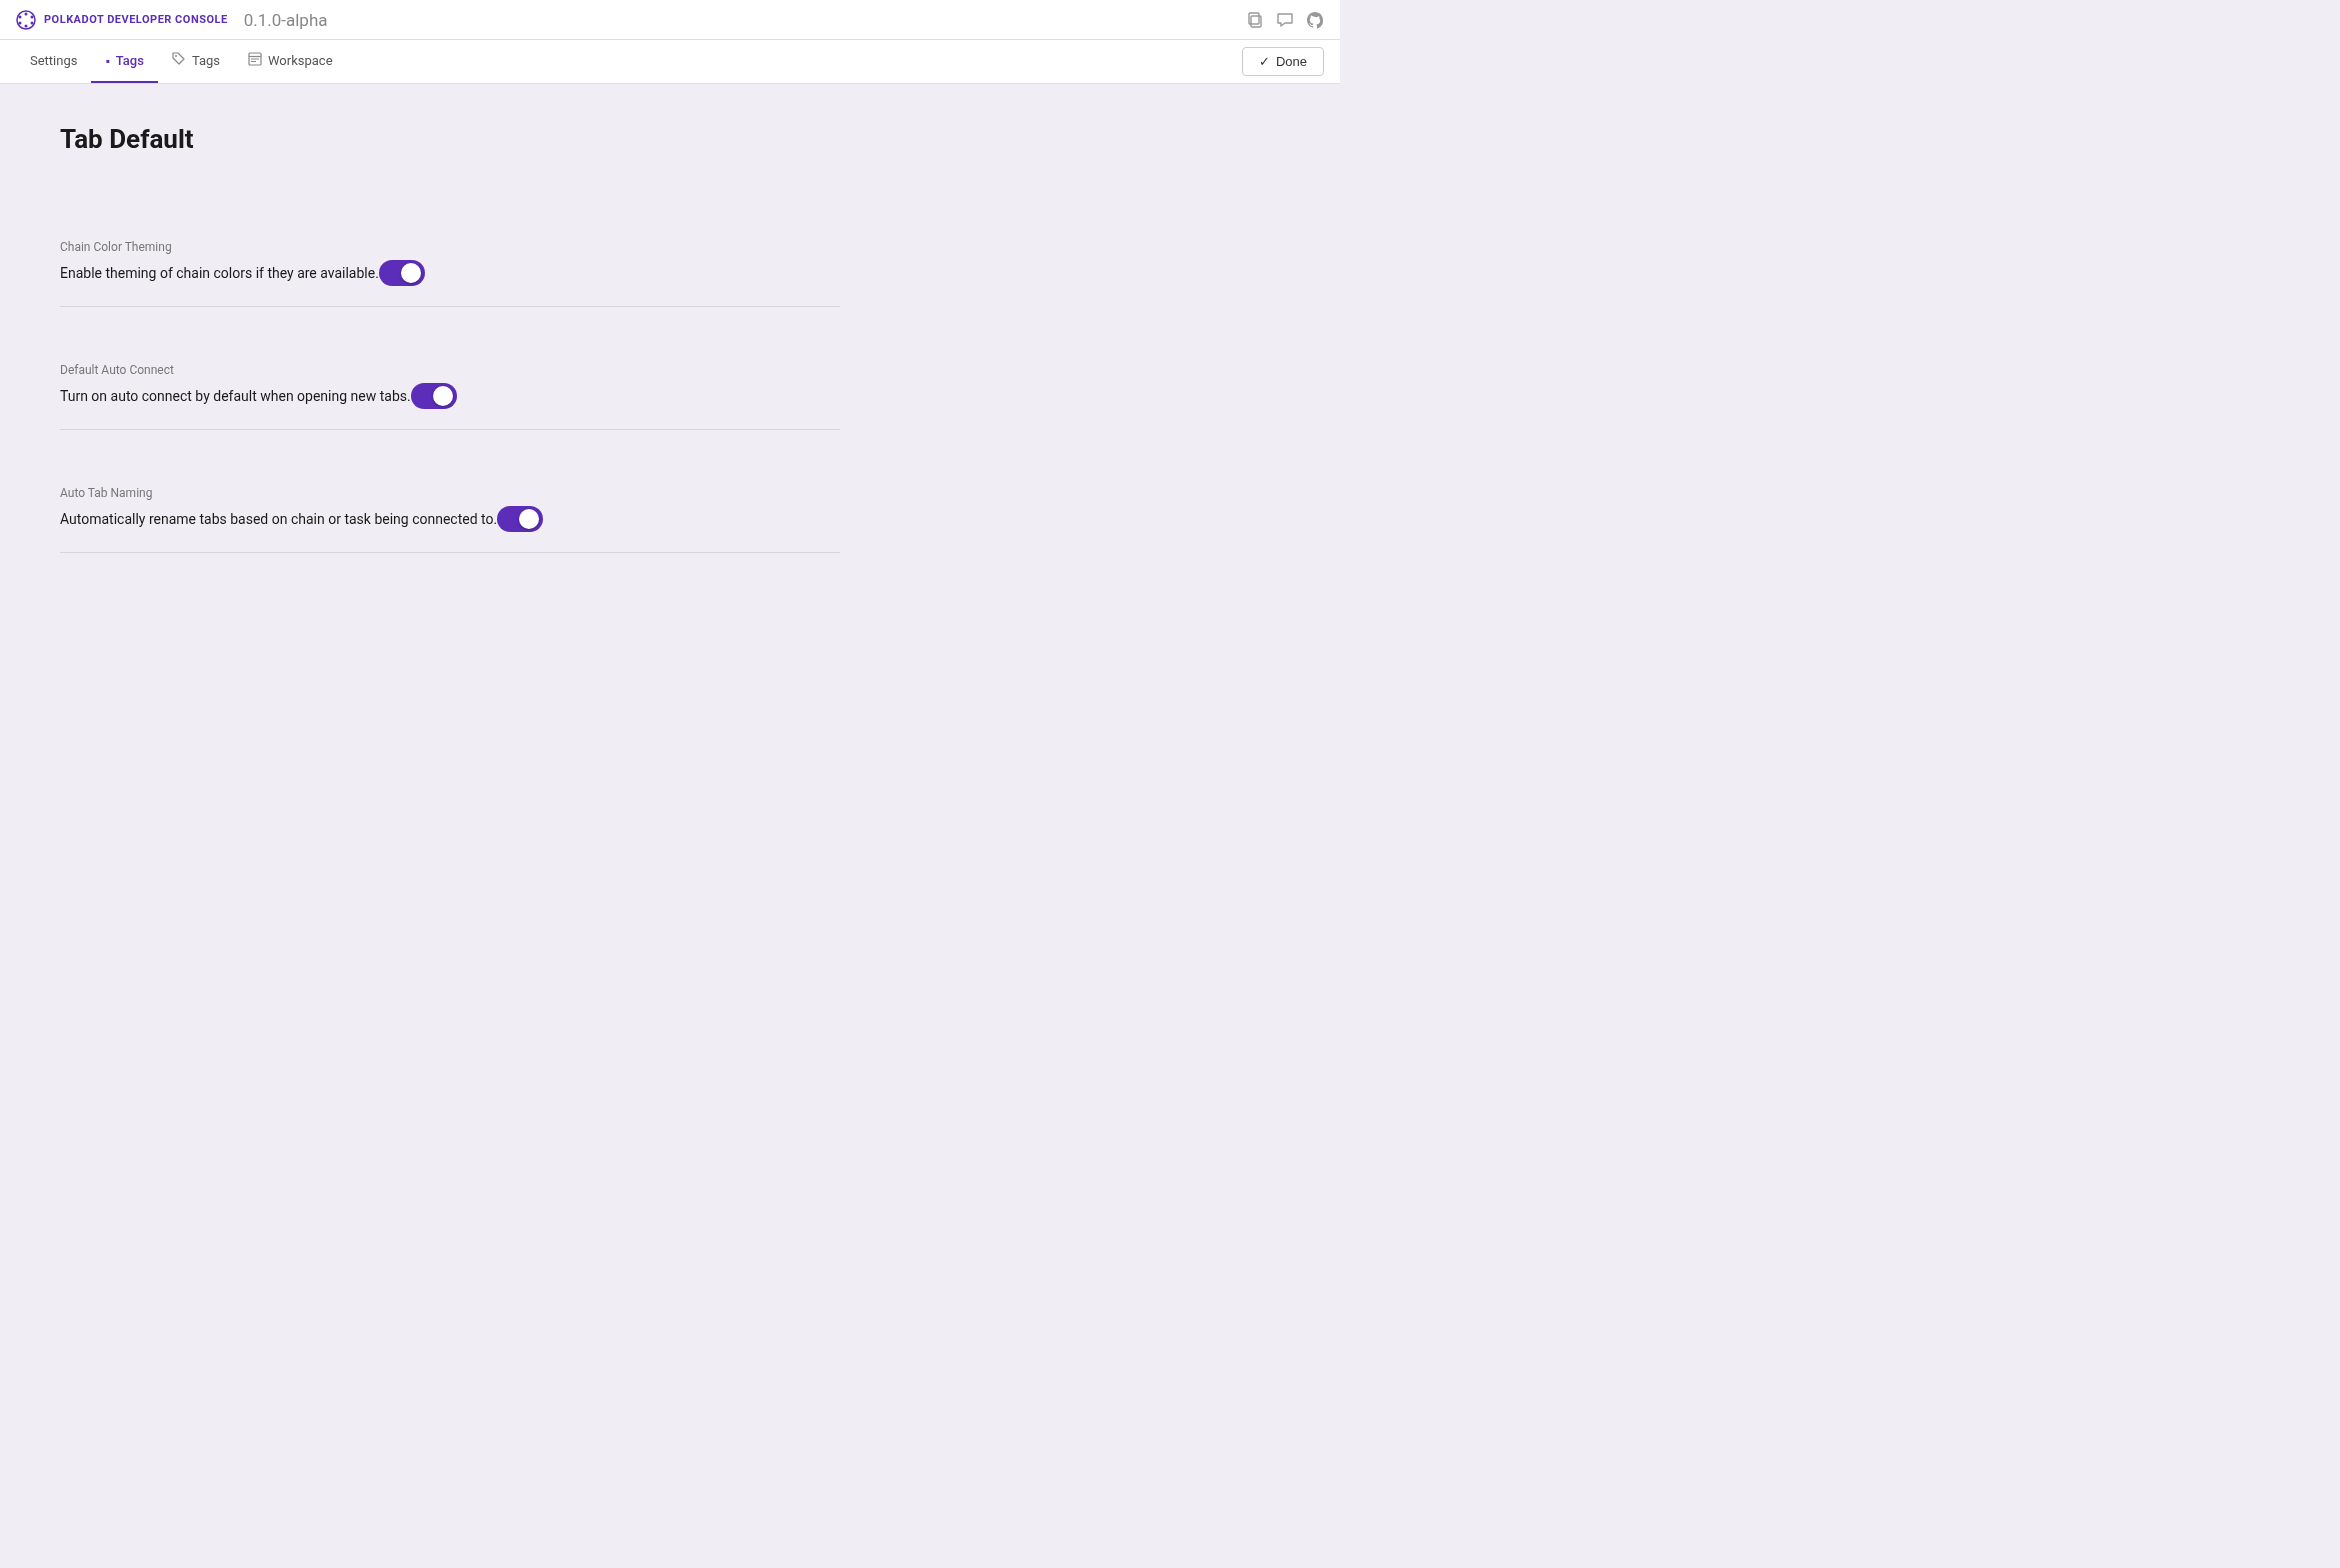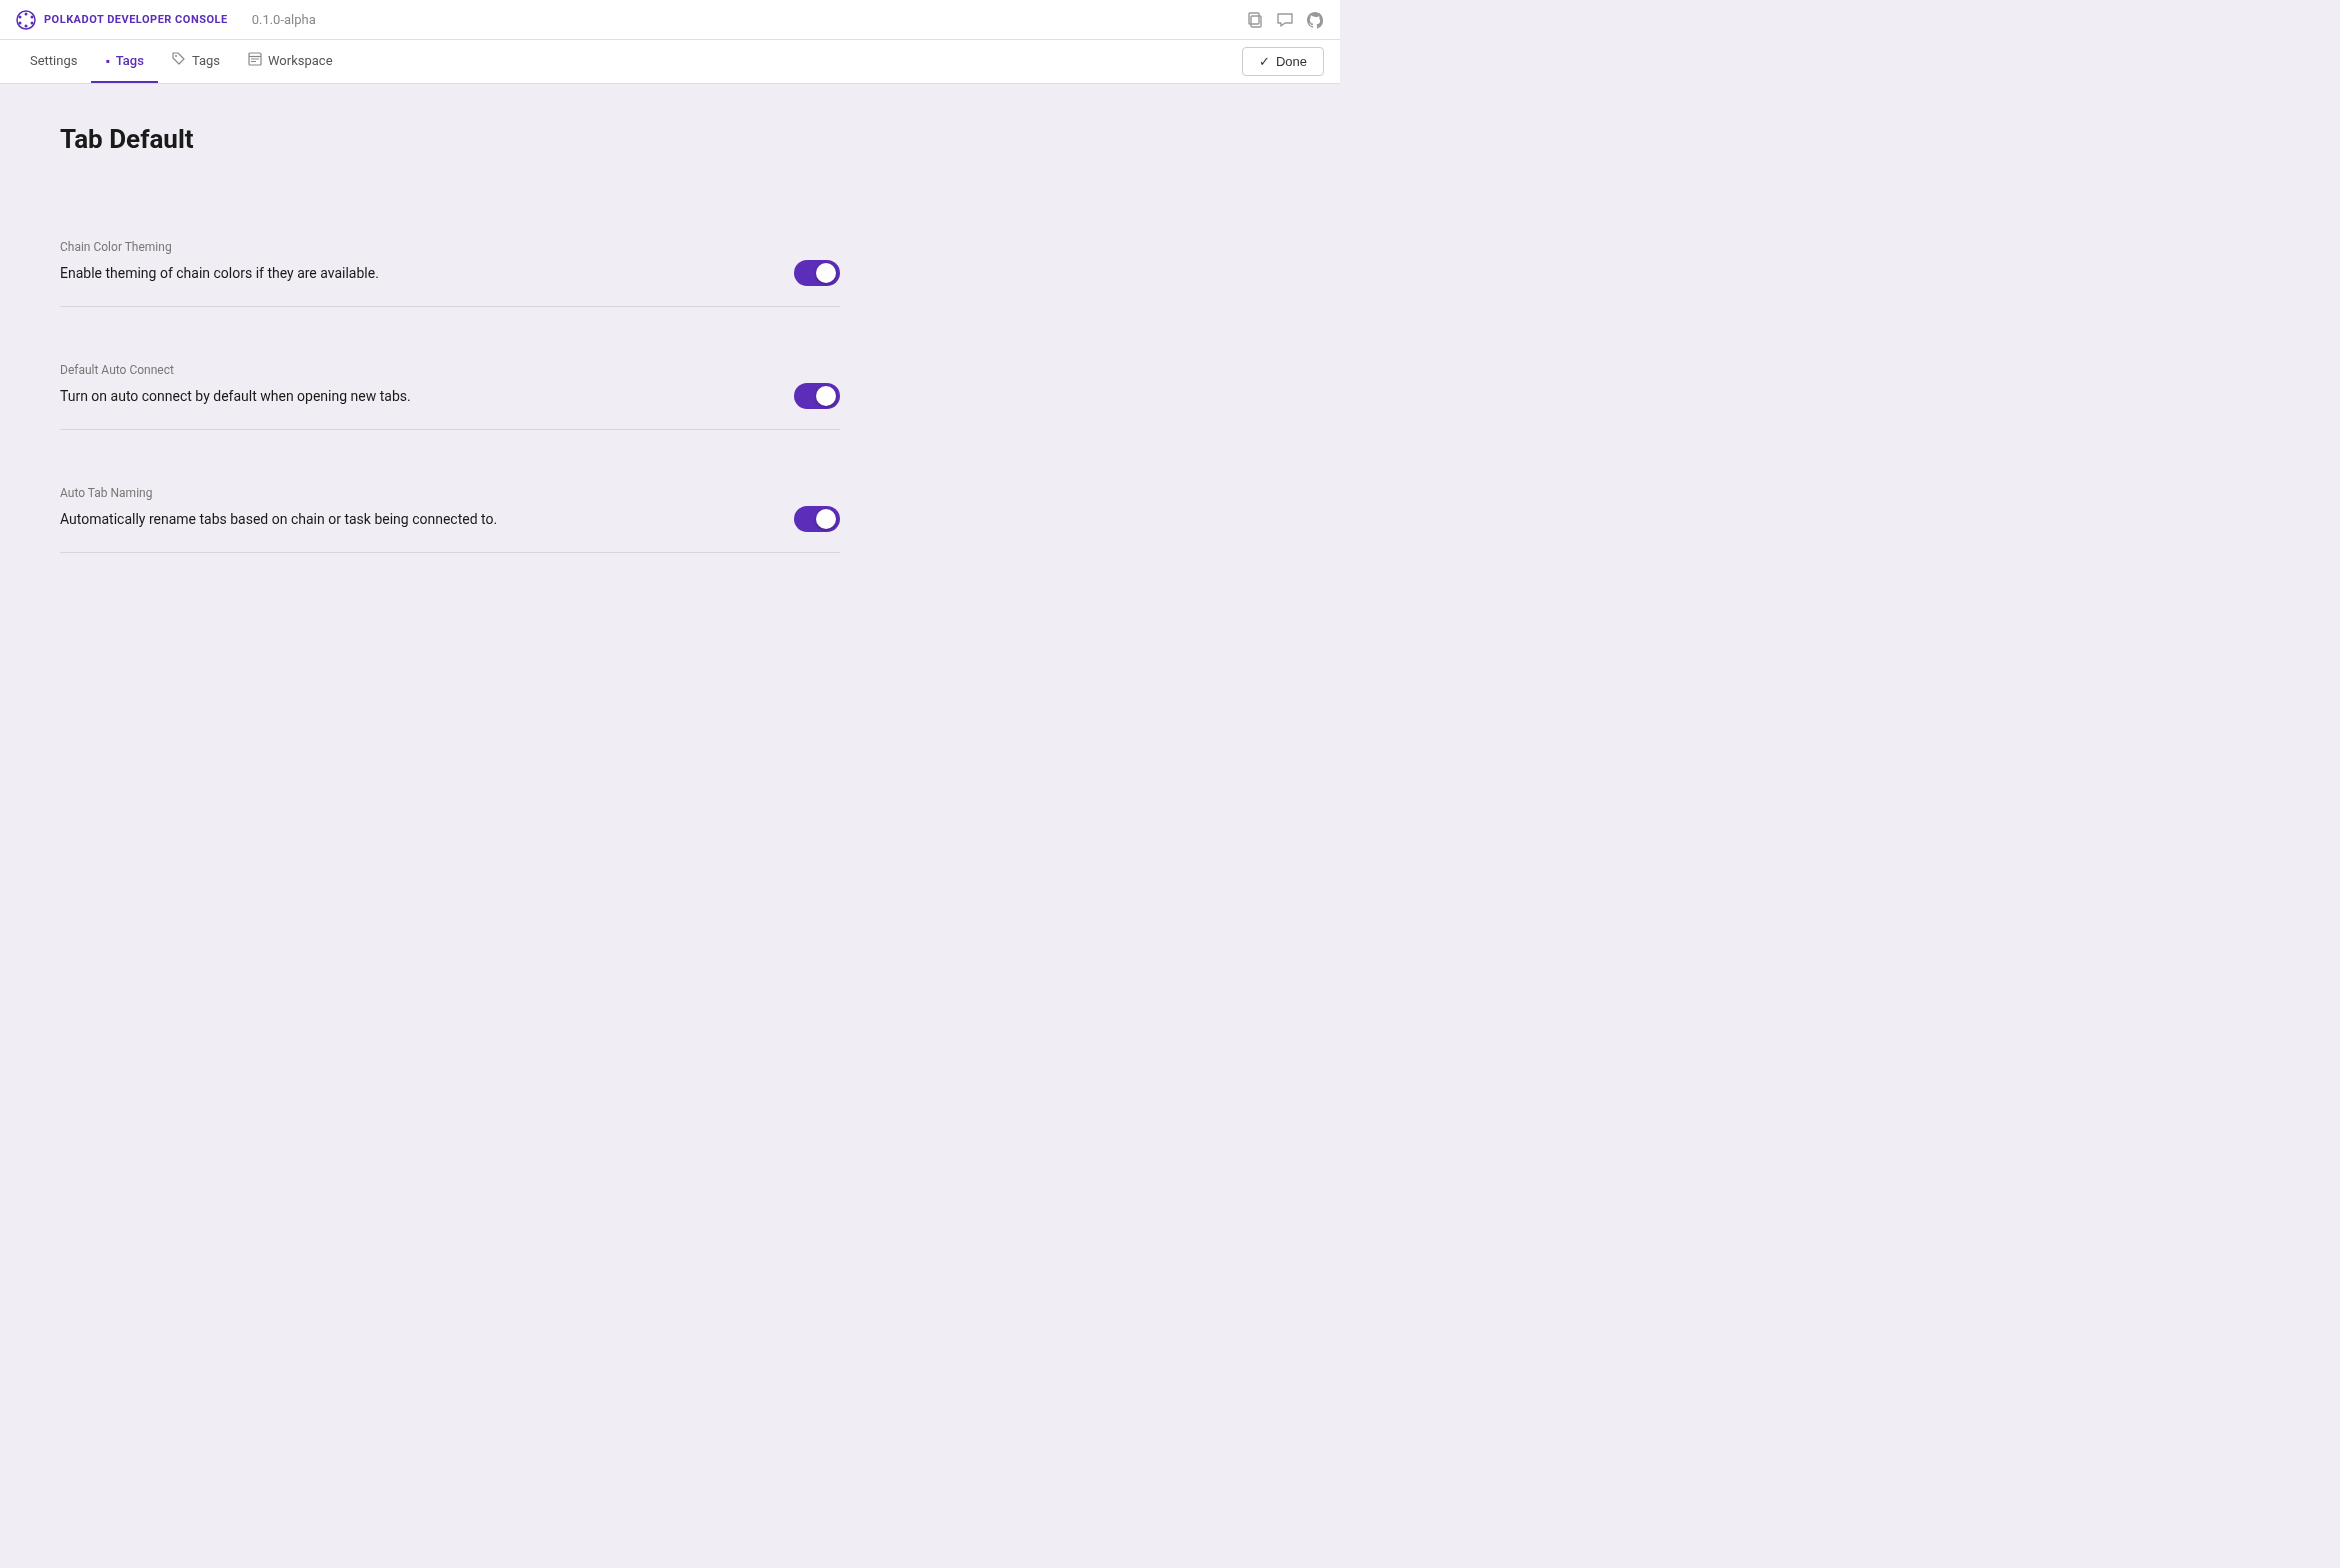--- a/index.html
+++ b/index.html
@@ -41,23 +41,23 @@
 
     .app-title {
       font-size: 11px;
       font-weight: 700;
       color: #5b2db8;
       letter-spacing: 0.5px;
       text-transform: uppercase;
     }
 
     .app-version {
-      font-size: 13px;
+      font-size: 17px;
       color: #888;
-      margin-left: 16px;
+      margin-left: 8px;
     }
 
     .header-right {
       display: flex;
       align-items: center;
       gap: 12px;
     }
 
     .header-icon {
       color: #888;
@@ -145,21 +145,21 @@
     .setting-label {
       font-size: 12px;
       color: #777;
       margin-bottom: 6px;
       margin-top: 36px;
     }
 
     .setting-row {
       display: flex;
       align-items: center;
-      justify-content: space-between;
+      justify-content: flex-start;
     }
 
     .setting-description {
       font-size: 14px;
       color: #1a1a1a;
       font-weight: 400;
     }
 
     
     .toggle {

